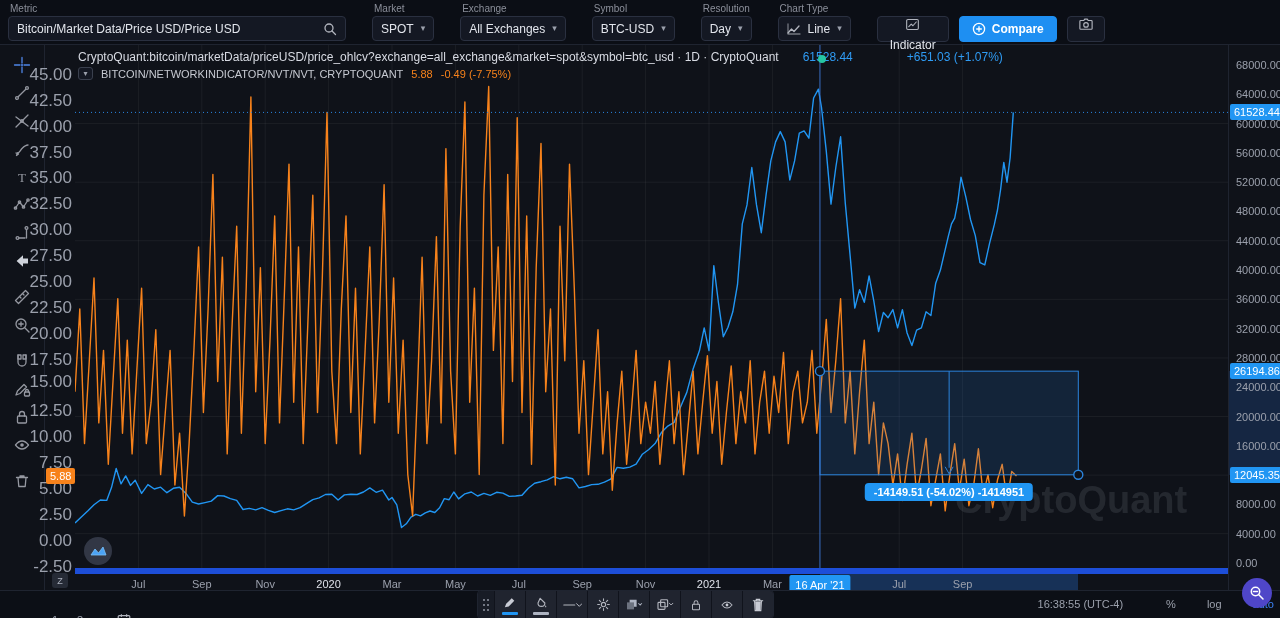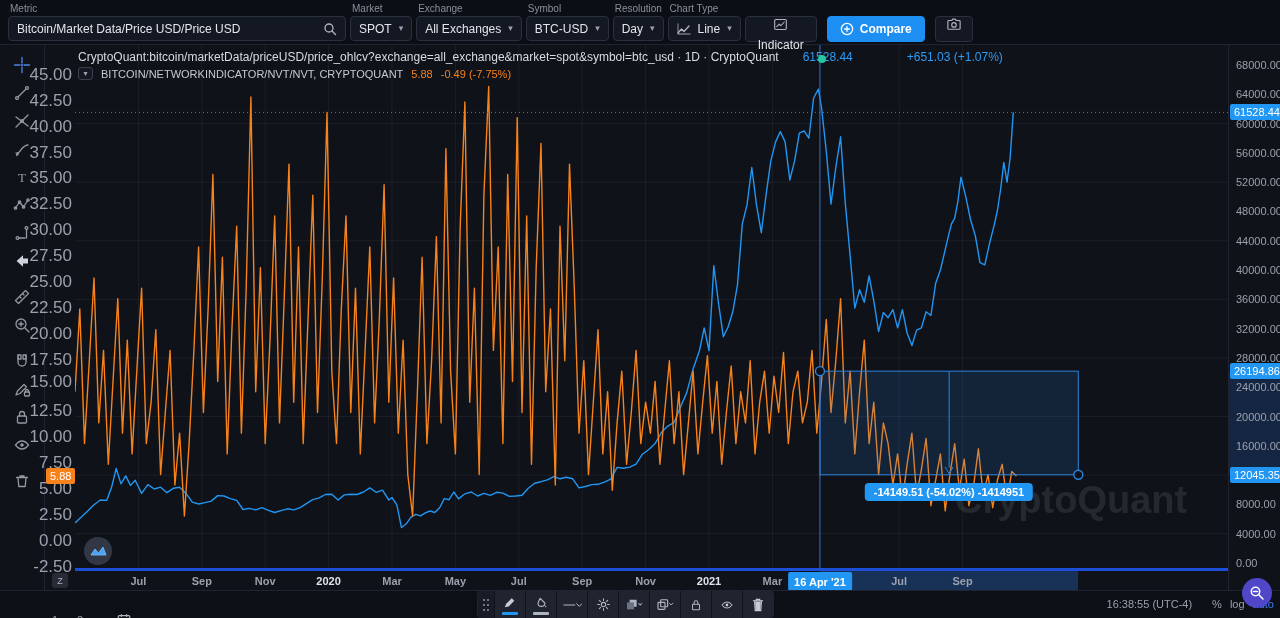--- a/index.html
+++ b/index.html
@@ -3,21 +3,21 @@
 <meta charset="utf-8">
 <style>
   * { margin:0; padding:0; box-sizing:border-box; }
   html,body { background:#0b0d13; }
   body { font-family:"Liberation Sans", sans-serif; color:#d1d4dc; }
   #app { position:relative; width:1280px; height:618px; background:#0f1219; overflow:hidden; }
 
   
   #topbar { position:absolute; left:0; top:0; width:1280px; height:45px;
     background:#0b0e15; border-bottom:1px solid #1f2430;
-    display:flex; align-items:flex-start; padding:3px 0 0 8px; gap:4px; }
+    display:flex; align-items:flex-start; padding:3px 0 0 8px; gap:26px; }
   .tb-group { display:flex; flex-direction:column; gap:2px; }
   .tb-label { font-size:10px; color:#8b8f9a; padding-left:2px; }
   .tb-box { height:25px; background:#141823; border:1px solid #2a3040; border-radius:4px;
     display:flex; align-items:center; padding:0 8px; gap:7px; font-size:12px; color:#e2e5ec; cursor:pointer; }
   .tb-input { width:338px; justify-content:space-between; cursor:text; }
   .chev { color:#9ba0ac; font-size:9px; line-height:1; }
   .tb-buttons { display:flex; gap:10px; padding-top:13px; }
   .btn { height:26px; border-radius:4px; display:flex; align-items:center; gap:6px;
     padding:0 12px; font-size:12px; cursor:pointer; }
   .btn-dark { background:#141823; border:1px solid #2a3040; color:#e2e5ec;flex-direction:column; }
@@ -33,21 +33,21 @@
     border-radius:4px; cursor:pointer; color:#9598a1; }
   .tool.gap { margin-top:8px; }
 
   
   #left-axis { position:absolute; left:45px; top:45px; width:30px; height:523px; cursor:ns-resize; }
   .ltick { position:absolute; right:3px; font-size:17px; color:#9ba0ac; }
   #right-axis { position:absolute; left:1228px; top:45px; width:56px; height:545px;
     border-left:1px solid #1f2430; cursor:ns-resize; }
   .rtick { position:absolute; left:7px; font-size:11px; color:#9ba0ac; }
   #xaxis { position:absolute; left:75px; top:568px; width:1153px; height:22px;
-    border-top:3px solid #1d4ed8; cursor:ew-resize;font-weight:bold; }
+    border-top:6px solid #1d4ed8; cursor:ew-resize; }
   .xtick { position:absolute; top:4px; transform:translateX(-50%); font-size:11px; color:#9ba0ac; }
   .xtick.year { color:#dfe2ea; }
   #xaxis-band { position:absolute; top:0; height:22px; background:rgba(38,100,190,0.38); }
   #date-badge { position:absolute; top:1px; height:19px; background:#2196f3; color:#fff;
     font-size:11px; border-radius:2px; display:flex; align-items:center; justify-content:center;
     padding:0 6px; transform:translateX(-50%); white-space:nowrap; }
   .price-badge { position:absolute; left:1px; min-width:50px; height:16px; border-radius:2px;
     font-size:11px; color:#fff; display:flex; align-items:center; padding:0 4px; }
   #raxis-band { position:absolute; left:0; width:52px; background:rgba(38,100,190,0.25); }
 
@@ -76,21 +76,21 @@
     background:#0c0f16; border-top:1px solid #1f2430; font-size:11px; color:#9ba0ac; }
   .bb-item { position:absolute; top:7px; cursor:pointer;margin-top:16px; }
   #z-badge { position:absolute; left:52px; top:-18px; width:16px; height:15px; background:#262b36;
     border-radius:3px; color:#aab0bc; font-size:9px; display:flex; align-items:center; justify-content:center; }
   #palette { position:absolute; left:477px; top:-1px; height:29px; display:flex; gap:1px;
     background:#10131c; border:1px solid #1f2430; border-radius:4px; overflow:hidden; }
   .pal-btn { width:30px; height:27px; background:#20242f; display:flex; flex-direction:column;
     align-items:center; justify-content:center; cursor:pointer; color:#c8cbd4; position:relative; }
   .pal-handle { width:16px; background:#181c26; cursor:grab; }
   .color-bar { position:absolute; bottom:3px; width:16px; height:3px; border-radius:1px; }
-  #status-right { position:absolute; right:6px; top:7px; display:flex; gap:8px; align-items:center; }
+  #status-right { position:absolute; right:6px; top:7px; display:flex; gap:31px; align-items:center; }
   .st-link { cursor:pointer; }
   #st-auto { color:#3b82f6; }
   #fab { position:absolute; left:1242px; top:-13px; width:30px; height:30px; border-radius:50%;
     background:#4f46c8; display:flex; align-items:center; justify-content:center; cursor:pointer; z-index:30; }
   #chart-logo { position:absolute; left:84px; top:537px; width:28px; height:28px; border-radius:50%;
     background:rgba(56,62,78,0.85); display:flex; align-items:center; justify-content:center; cursor:pointer; }
 </style>
 </head>
 <body>
 

